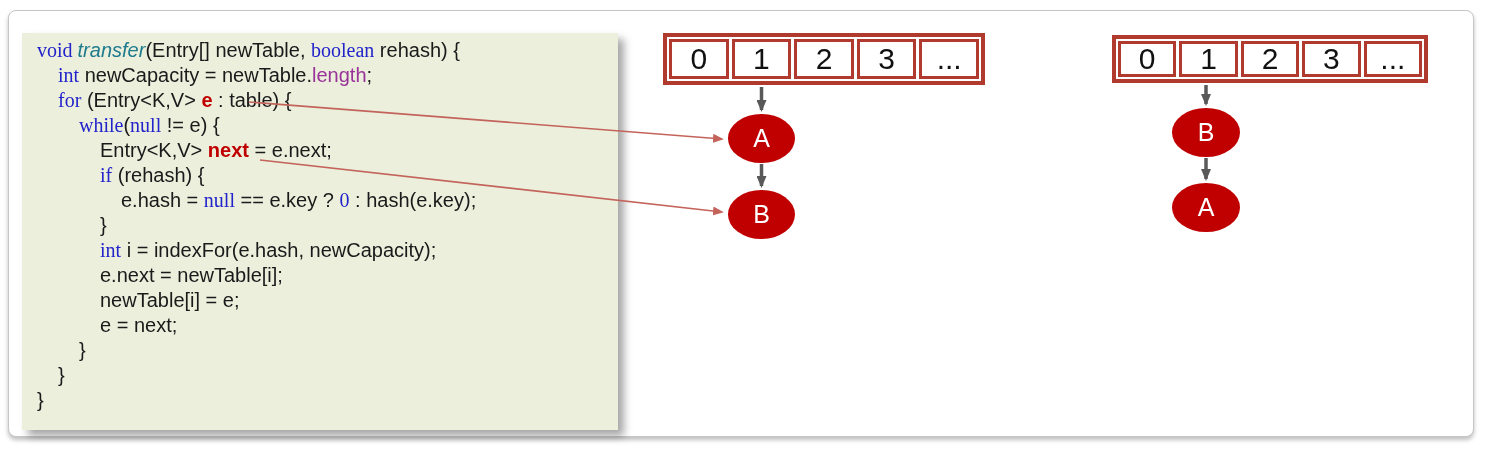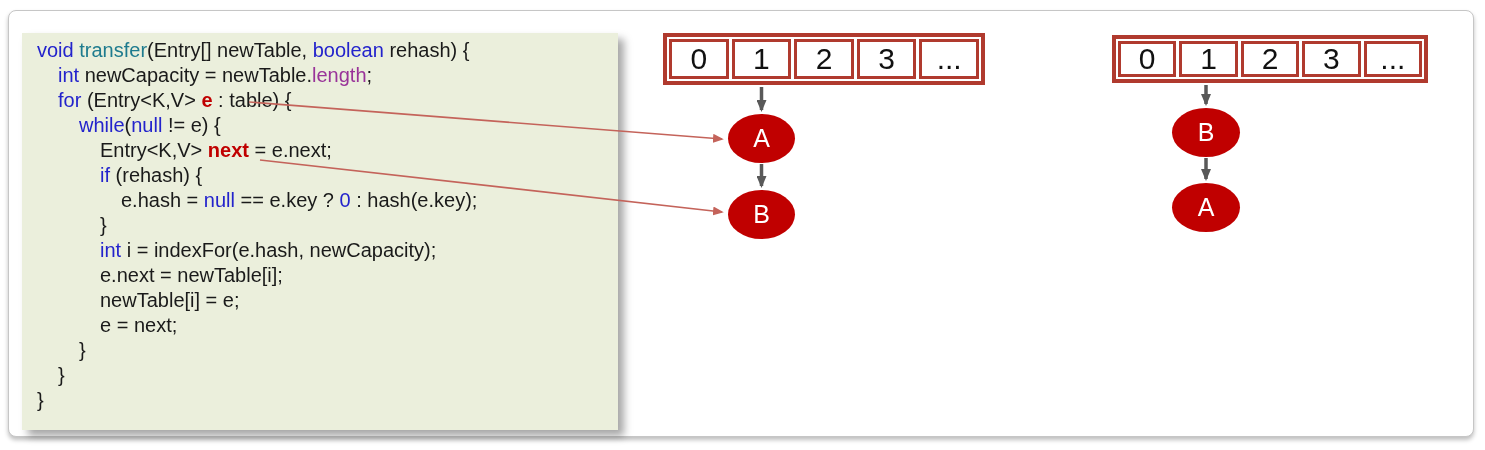--- a/index.html
+++ b/index.html
@@ -22,22 +22,22 @@
     position: absolute; left: 22px; top: 33px; width: 596px; height: 397px;
     margin: 0; background: var(--code-bg);
     box-shadow: 6px 6px 8px rgba(0,0,0,0.35);
     padding: 5px 8px 0 15px;
     font-family: "Liberation Sans", sans-serif;
     font-size: 20px; line-height: 25px; color: var(--code-text);
     white-space: pre; overflow: hidden;
   }
   .code-line { height: 25px; }
   .tok-plain   { color: var(--code-text); }
-  .tok-keyword { color: var(--kw); }
-  .tok-method  { color: var(--method); }
+  .tok-keyword { color: var(--kw); font-family: Liberation Serif, serif; }
+  .tok-method  { color: var(--method); font-style: italic; }
   .tok-field   { color: var(--field); }
   .tok-highlight { color: var(--hl); font-weight: bold; }
   .bucket-array {
     position: absolute; display: flex;
     border: 4px solid var(--array-border);
     padding: 2px; gap: 3px; background: #fff;
   }
   .array-left  { left: 663px; top: 33px; width: 322px; height: 52px; }
   .array-right { left: 1112px; top: 35px; width: 316px; height: 48px; }
   .bucket-cell {

